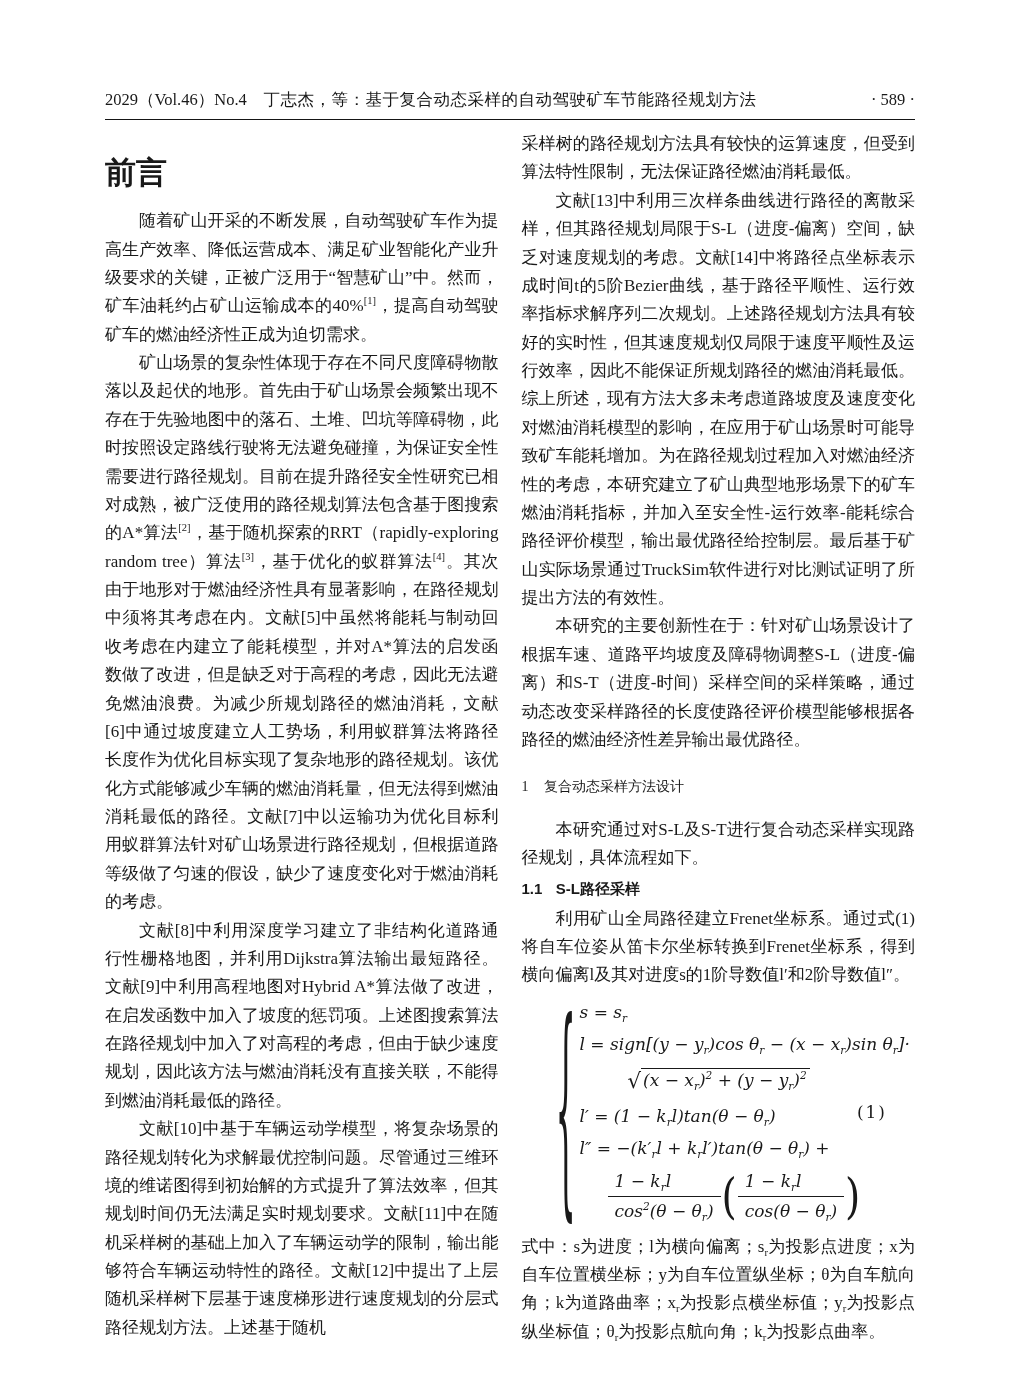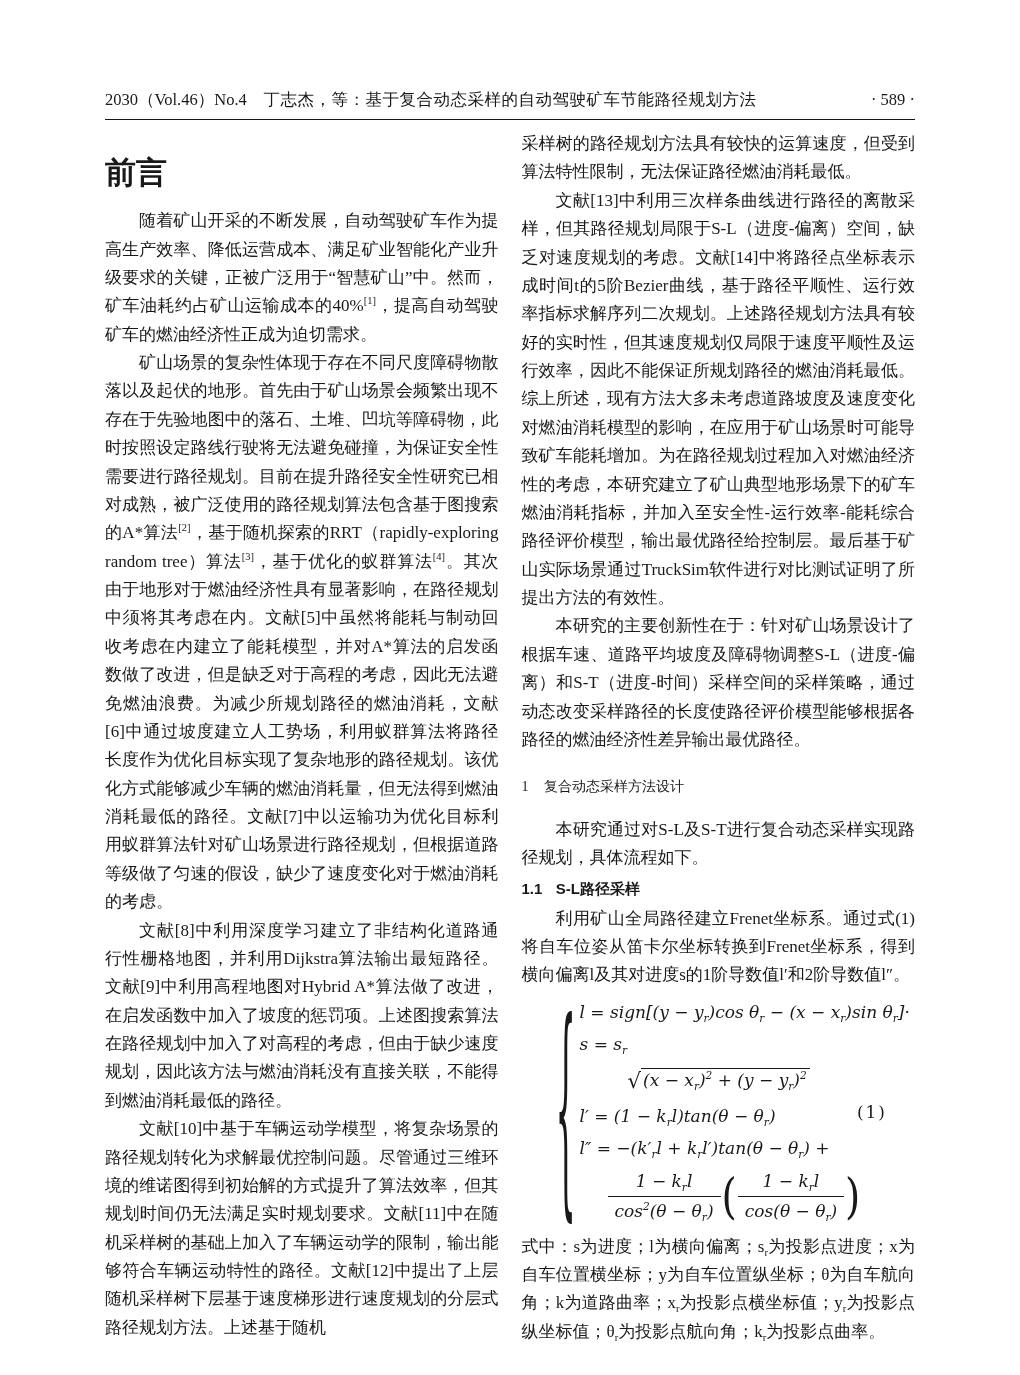--- a/index.html
+++ b/index.html
@@ -36,33 +36,33 @@
   .eq-lines{display:flex;flex-direction:column;gap:7px;font-style:italic;}
   .eq-line{line-height:1.5;white-space:nowrap;}
   .eq-indent{padding-left:48px;}
   .eq-frac-row{padding-left:28px;display:flex;align-items:center;}
   .brace{position:absolute;left:34px;top:50%;transform:translateY(-50%) scale(1,7.2);
          transform-origin:center;font-size:32px;font-style:normal;font-weight:200;color:#191919;}
   .eq-number{position:absolute;right:28px;top:50%;transform:translateY(-50%);
              font-style:normal;letter-spacing:2px;}
   .radical{font-style:normal;font-size:125%;vertical-align:-2px;}
   .rooted{border-top:1.6px solid #191919;padding:1px 3px 0 2px;}
-  .frac{display:inline-flex;flex-direction:column;text-align:center;vertical-align:middle;}
+  .frac{display:inline-flex;flex-direction:column;text-align:left;vertical-align:middle;}
   .frac .num{display:block;padding:0 7px 2px 7px;border-bottom:1.5px solid #191919;}
   .frac .den{display:block;padding:2px 7px 0 7px;}
   .bigparen{display:inline-block;font-size:230%;font-weight:300;font-style:normal;
             transform:scaleY(1.25);margin:0 1px;line-height:1;}
 </style>
 </head>
 <body>
 
 <div class="page">
 
   <div class="hdr">
-    <span class="issue">2030（Vol.46）No.4</span>
+    <span class="issue">2029（Vol.46）No.4</span>
     <span class="rtitle">丁志杰，等：基于复合动态采样的自动驾驶矿车节能路径规划方法</span>
     <span class="pno">· 589 ·</span>
   </div>
   <div class="hdr-rule"></div>
 
   <div class="columns">
 
     <section class="col">
       <h1 class="intro">前言</h1>
       <p>随着矿山开采的不断发展，自动驾驶矿车作为提高生产效率、降低运营成本、满足矿业智能化产业升级要求的关键，正被广泛用于“智慧矿山”中。然而，矿车油耗约占矿山运输成本的40%<sup>[1]</sup>，提高自动驾驶矿车的燃油经济性正成为迫切需求。</p>
@@ -84,22 +84,22 @@
 
       <h3 class="subsec">
         <span class="sub-num">1.1</span><span>S-L路径采样</span>
       </h3>
 
       <p>利用矿山全局路径建立Frenet坐标系。通过式(1)将自车位姿从笛卡尔坐标转换到Frenet坐标系，得到横向偏离l及其对进度s的1阶导数值l′和2阶导数值l″。</p>
 
       <div class="equation">
         <span class="brace">{</span>
         <div class="eq-lines">
+          <div class="eq-line">s = s<sub>r</sub></div>
           <div class="eq-line">l = sign[(y − y<sub>r</sub>)cos θ<sub>r</sub> − (x − x<sub>r</sub>)sin θ<sub>r</sub>]·</div>
-          <div class="eq-line">s = s<sub>r</sub></div>
           <div class="eq-line eq-indent">
             <span class="radical">√</span><span class="rooted">(x − x<sub>r</sub>)<sup>2</sup> + (y − y<sub>r</sub>)<sup>2</sup></span>
           </div>
           <div class="eq-line">l′ = (1 − k<sub>r</sub>l)tan(θ − θ<sub>r</sub>)</div>
           <div class="eq-line">l″ = −(k′<sub>r</sub>l + k<sub>r</sub>l′)tan(θ − θ<sub>r</sub>) +</div>
           <div class="eq-line eq-frac-row">
             <span class="frac">
               <span class="num">1 − k<sub>r</sub>l</span>
               <span class="den">cos<sup>2</sup>(θ − θ<sub>r</sub>)</span>
             </span>

